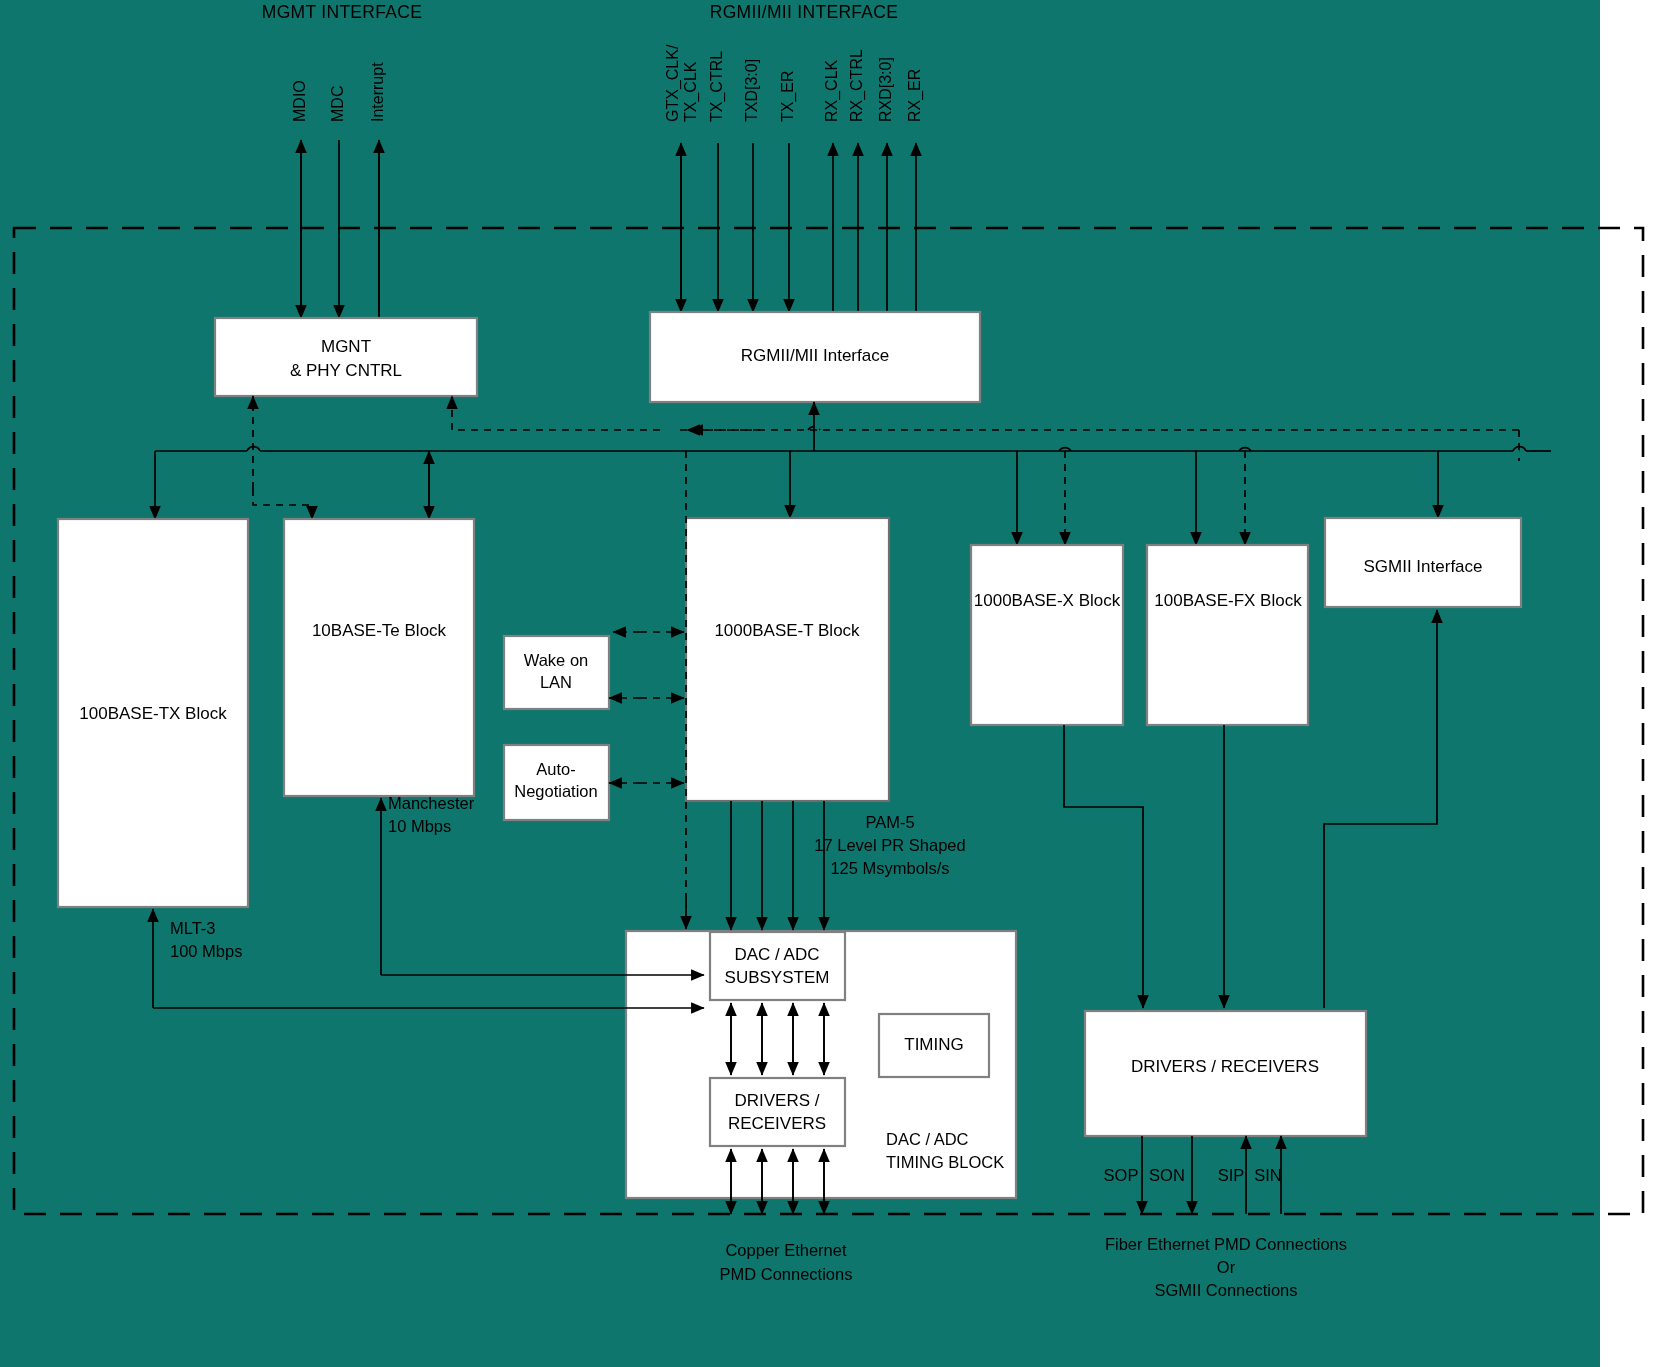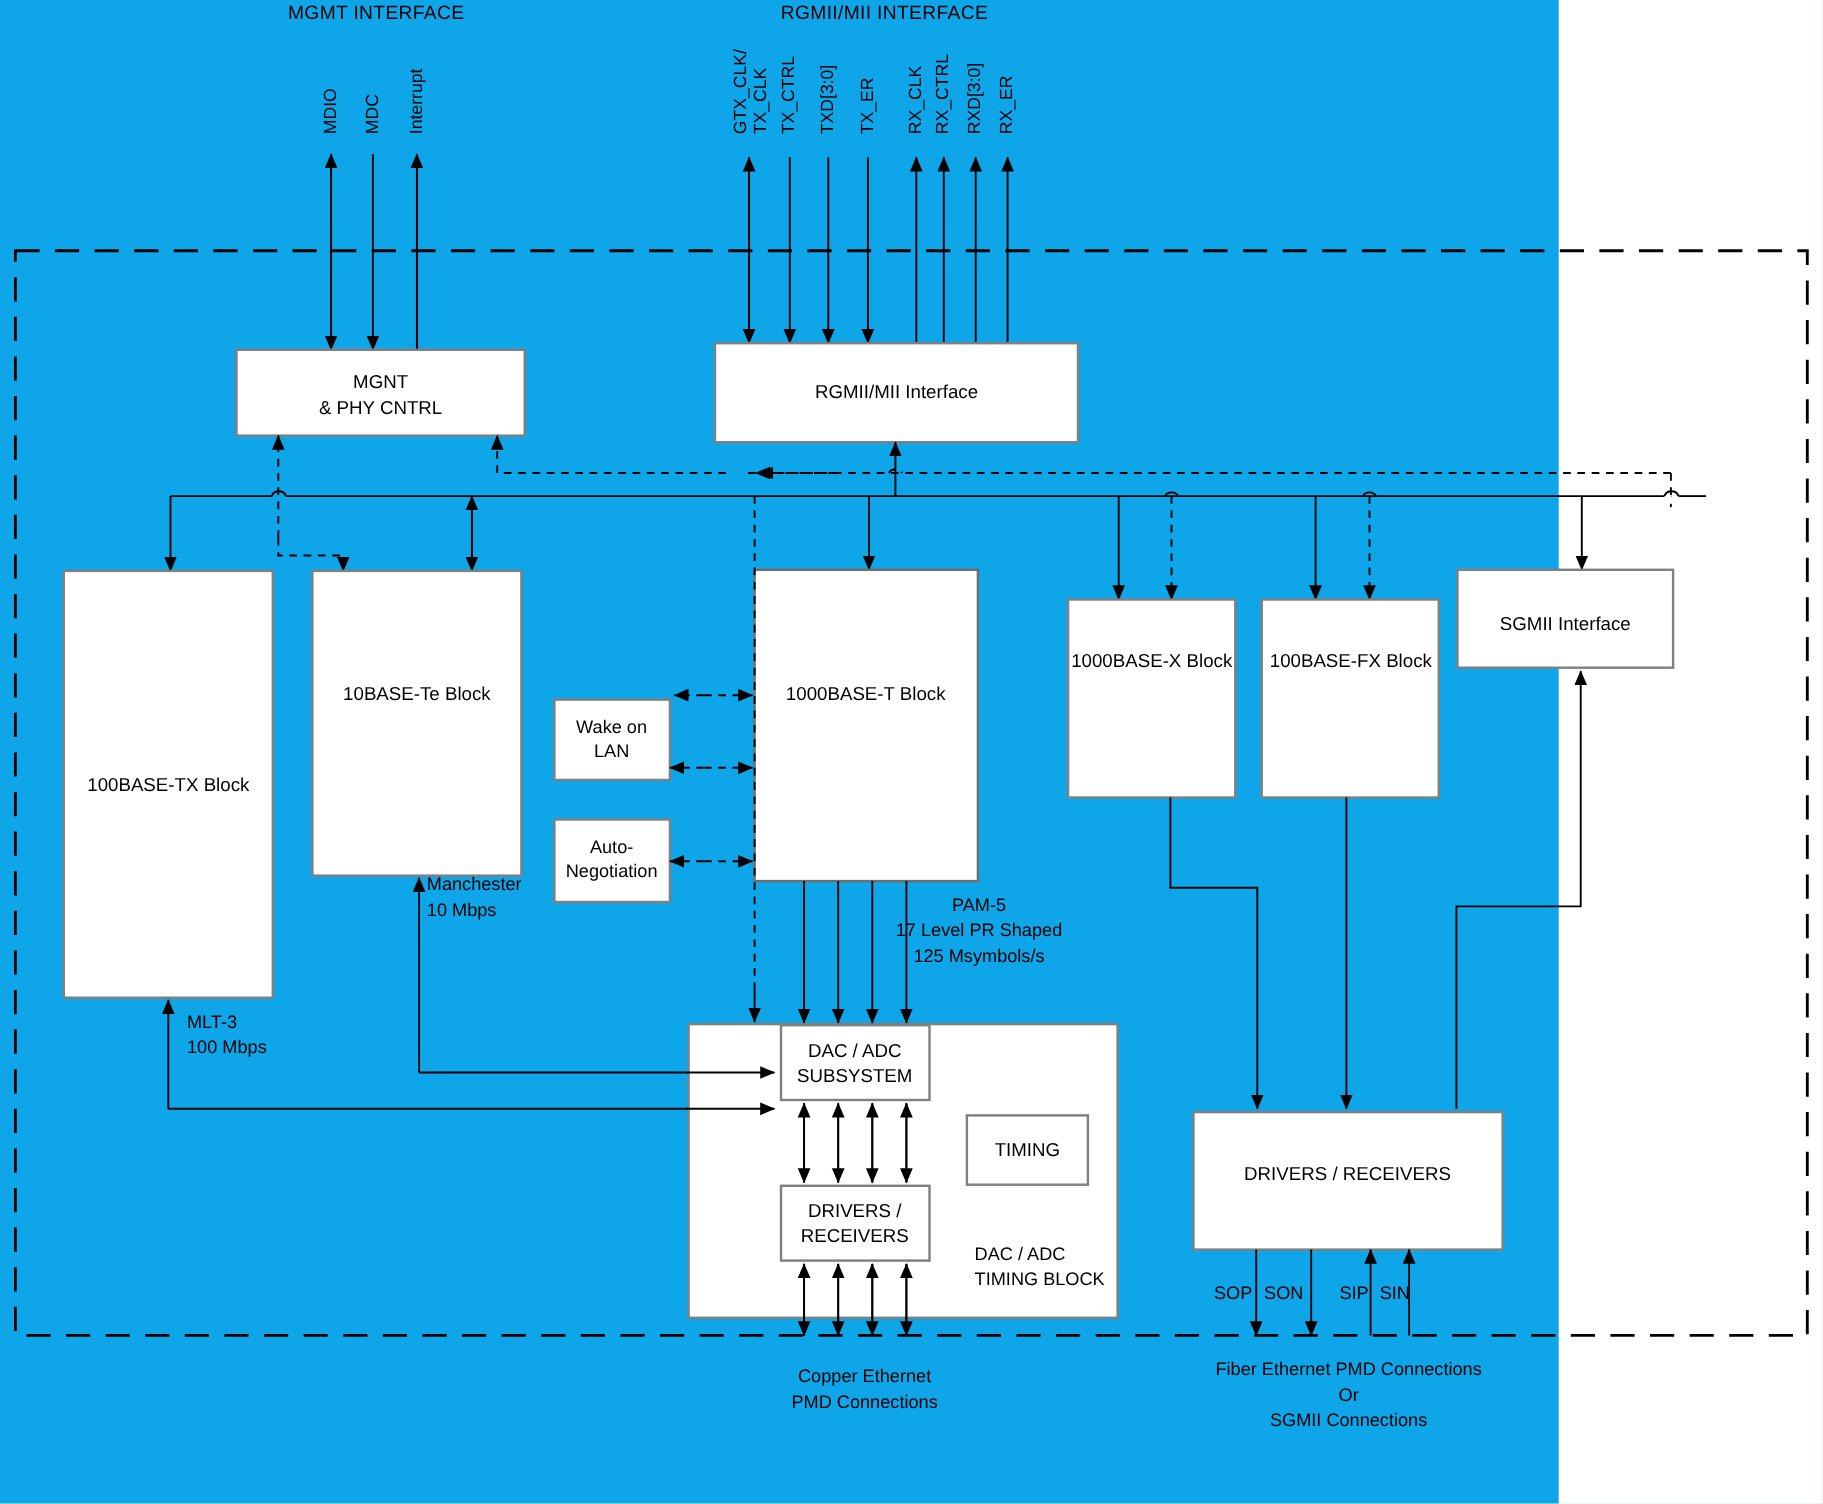--- a/index.html
+++ b/index.html
@@ -2,23 +2,23 @@
 <html><head>
 <meta charset="utf-8">
 <style>
   html, body {
     margin: 0;
     padding: 0;
     background: #ffffff;
   }
   #canvas-wrap {
     position: relative;
-    width: 1417px;
+    width: 1600px;
     height: 1367px;
-    background: #0ea5e9;
+    background: #0f766e;
     font-family: "Liberation Sans", sans-serif;
   }
   svg#diagram {
     display: block;
     width: 1657px;
     height: 1367px;
   }
   .blk {
     fill: #ffffff;
     stroke: #808080;

